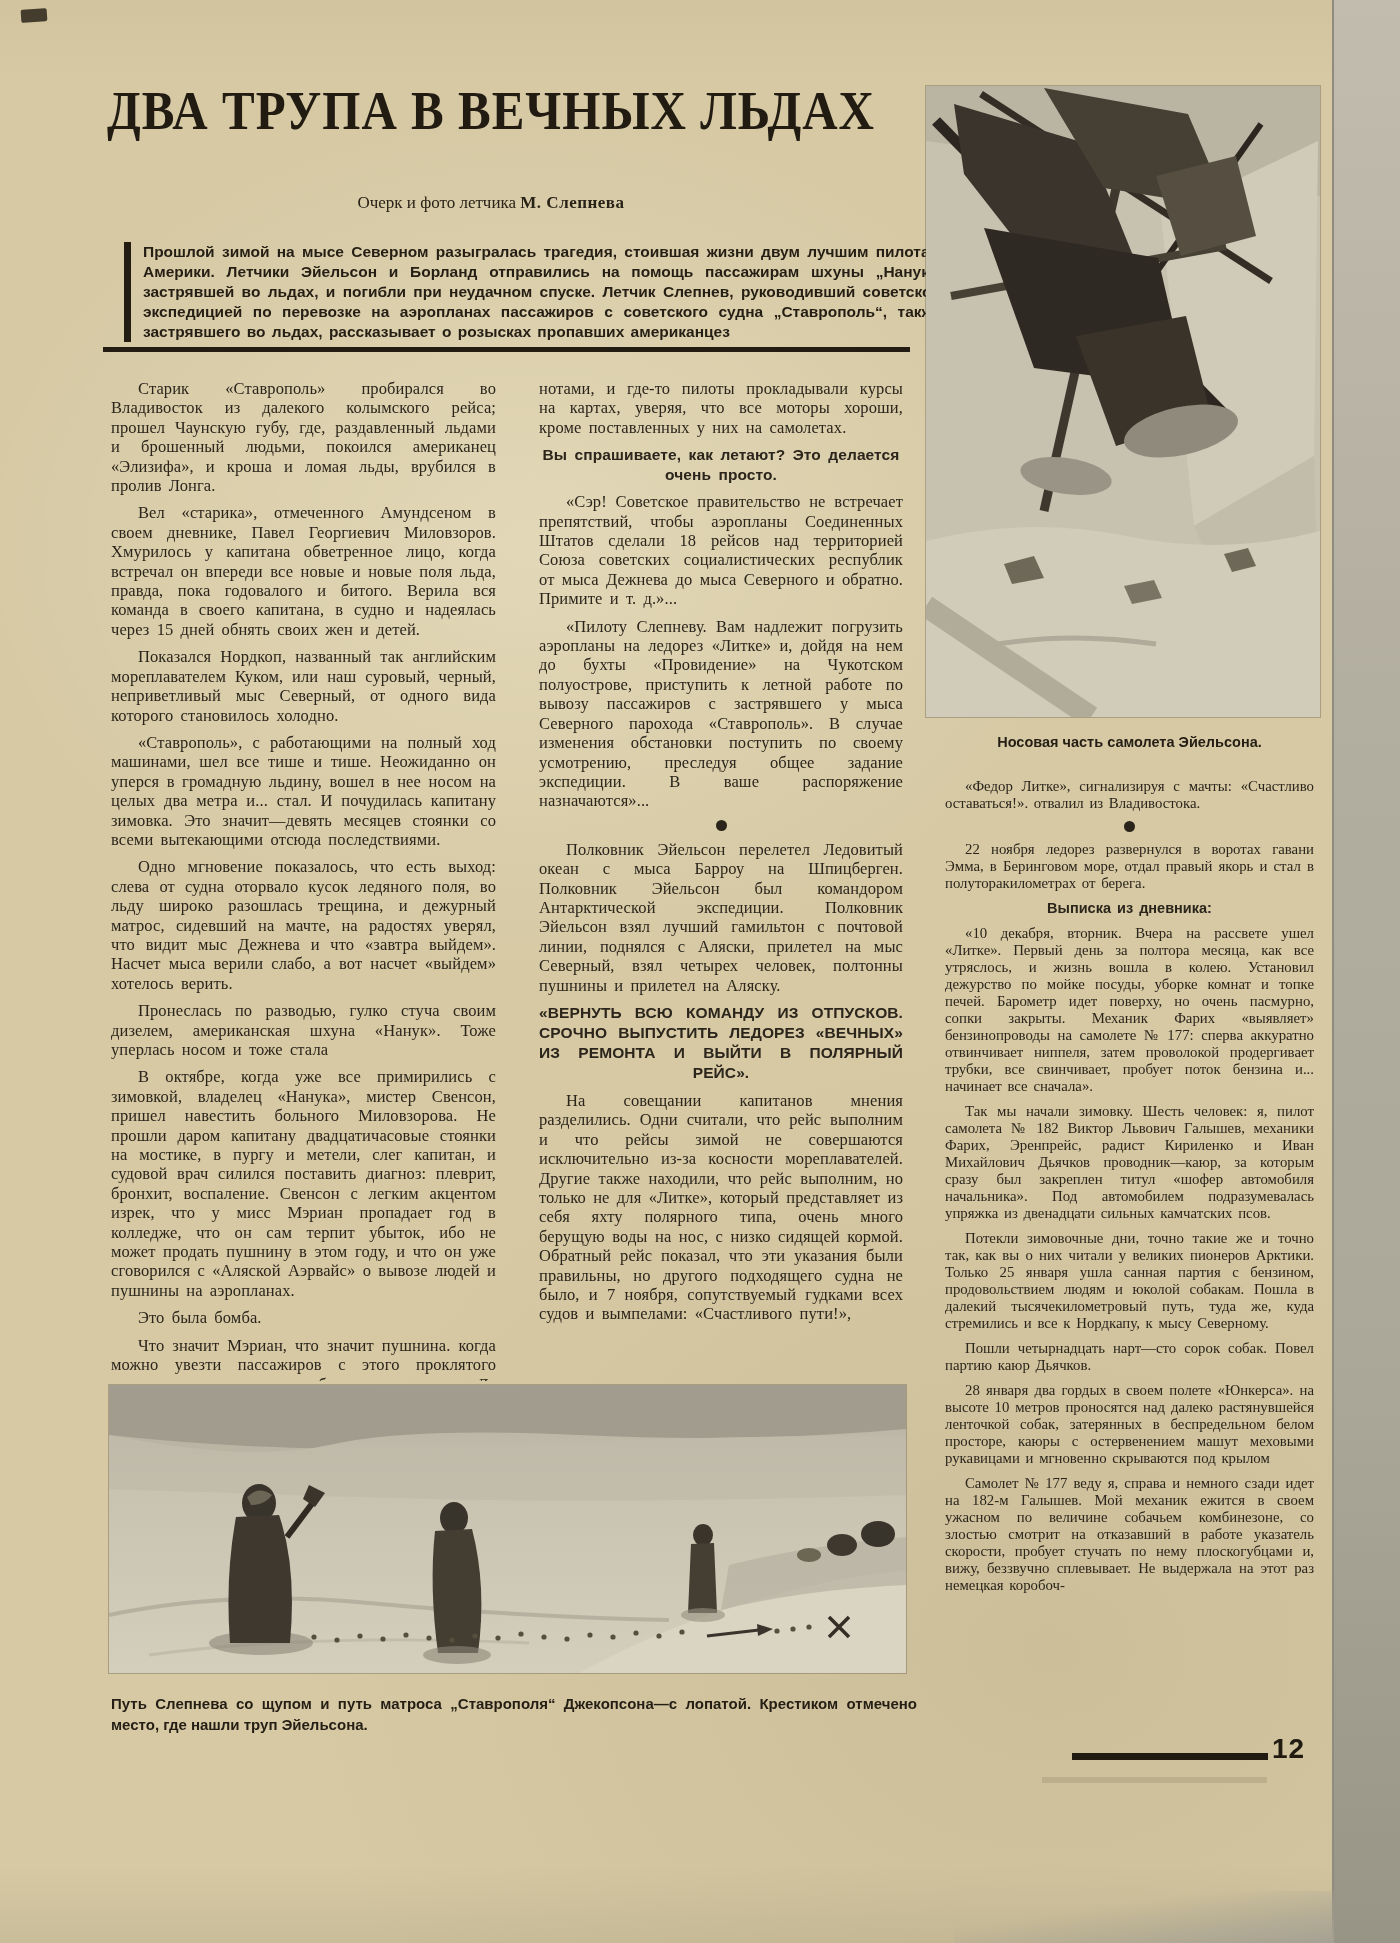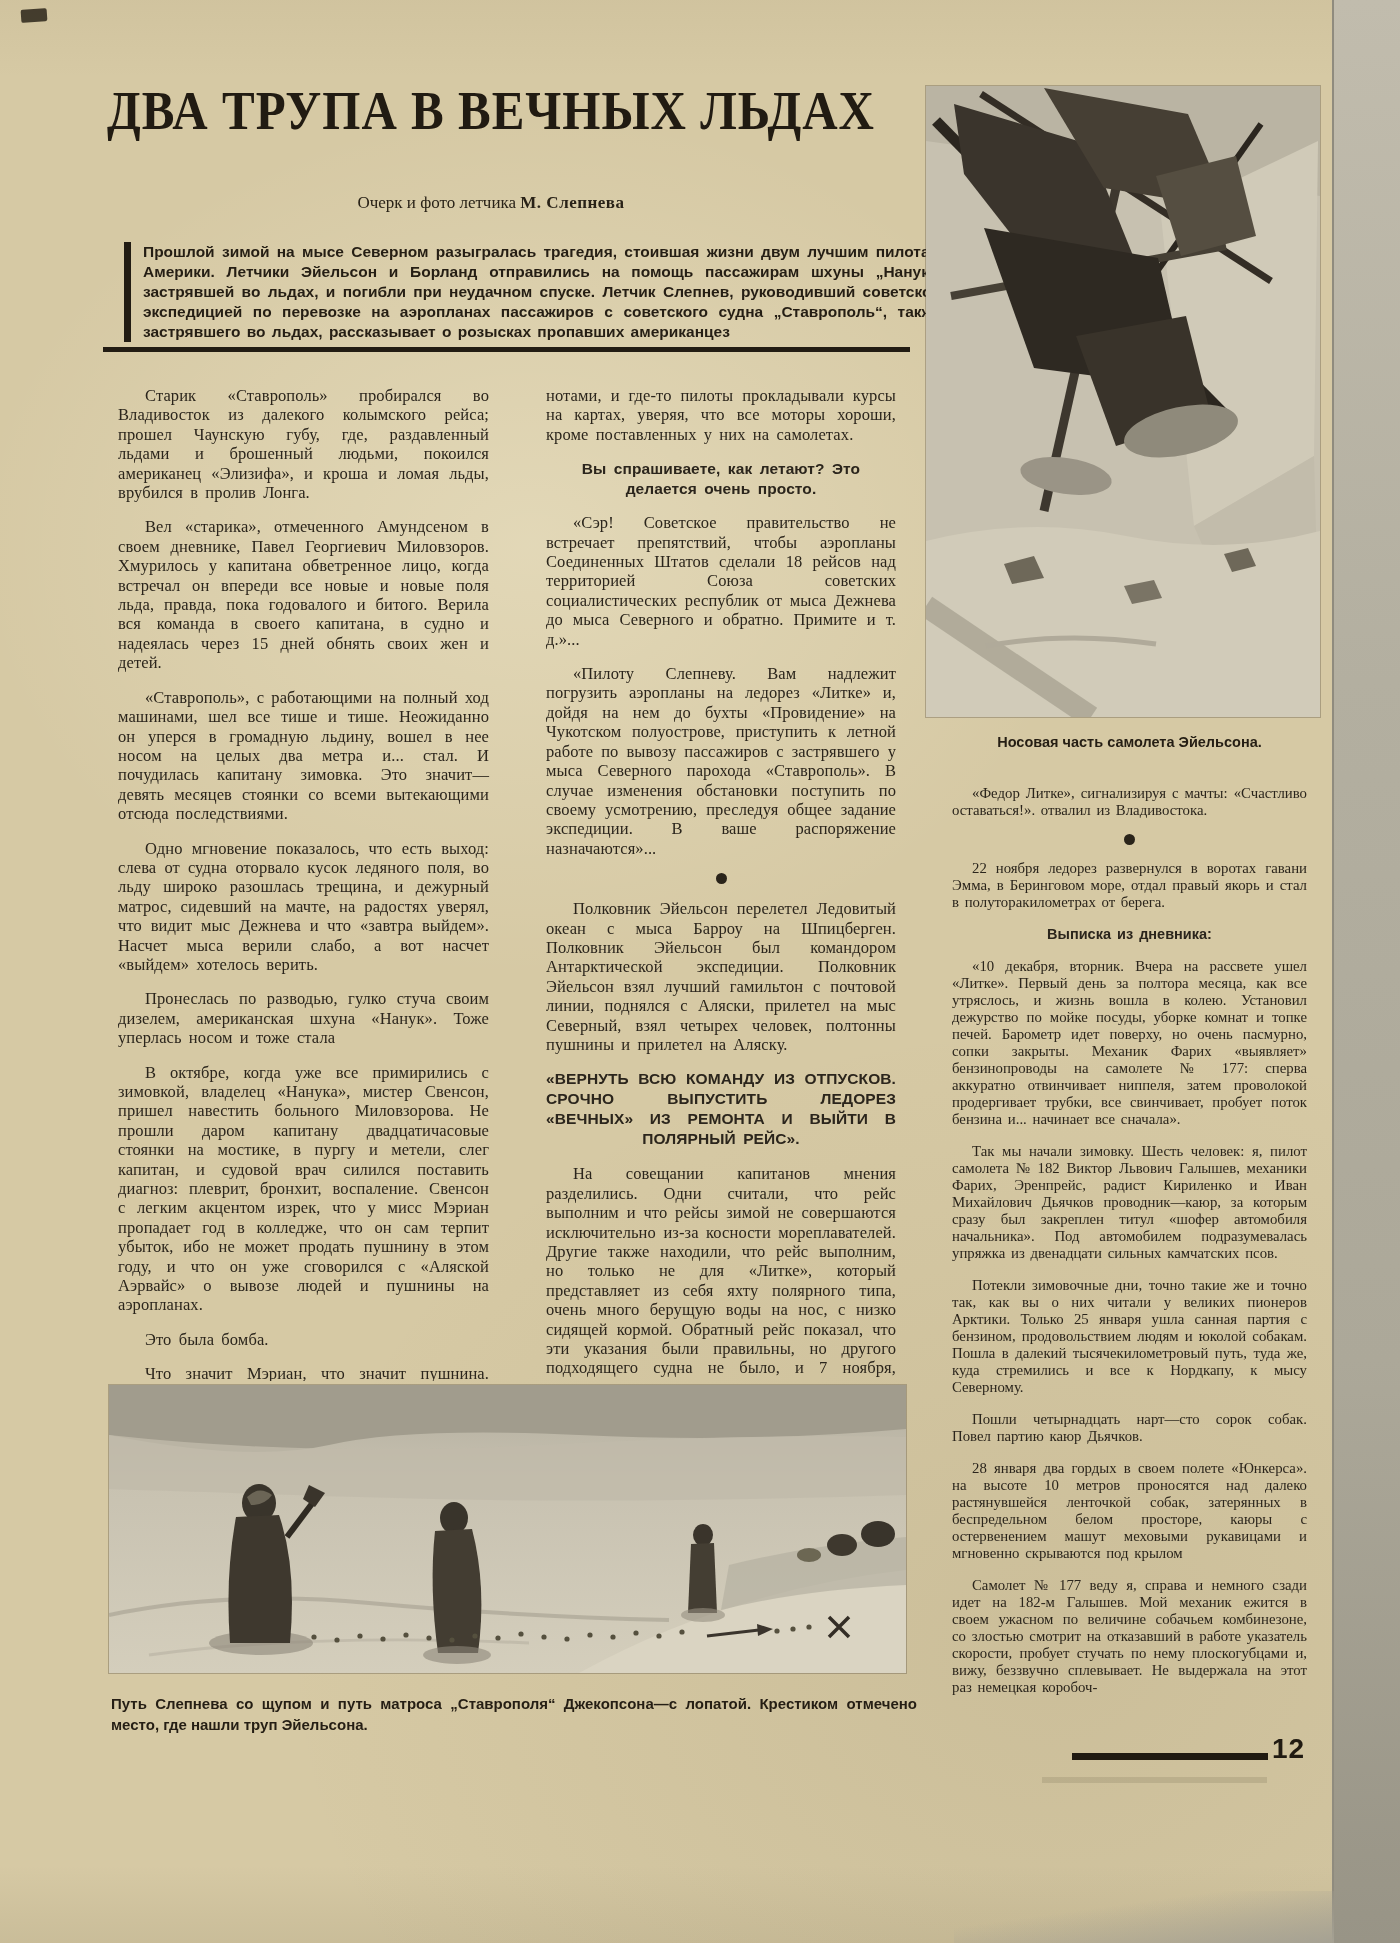--- a/index.html
+++ b/index.html
@@ -36,21 +36,21 @@
   }
   .byline b{letter-spacing:.5px;}
   .lede{
     position:absolute;left:124px;top:242px;width:798px;
     border-left:7px solid #221c13;padding-left:12px;
     font-family:"Liberation Sans",sans-serif;font-weight:bold;
     font-size:15.5px;line-height:20px;text-align:justify;word-spacing:2px;color:#251e14;
   }
   .lede-rule{position:absolute;left:103px;top:347px;width:807px;height:5px;background:#221c13;}
   .bodycol{text-align:justify;hyphens:auto;}
-  .bodycol p{margin:15px;text-indent:27px;}
+  .bodycol p{margin:8px;text-indent:27px;}
   .bodycol p.cont{text-indent:0;}
   #col1,#col2{font-size:16.5px;line-height:19.4px;word-spacing:3px;letter-spacing:.1px;}
   #col1{position:absolute;left:103px;top:371px;width:401px;height:1010px;overflow:hidden;}
   #col2{position:absolute;left:531px;top:371px;width:380px;height:1010px;overflow:hidden;}
   #col3{position:absolute;left:937px;top:770px;width:385px;height:985px;overflow:hidden;
         font-size:14.8px;line-height:17px;word-spacing:2px;}
   #col3 p{text-indent:20px;}
   .h-center{font-family:"Liberation Sans",sans-serif;font-weight:bold;text-align:center;
         text-indent:0 !important;margin:9px 0;font-size:15.5px;line-height:19.5px;}
   .h-caps{font-family:"Liberation Sans",sans-serif;font-weight:bold;text-align:justify;
@@ -82,20 +82,21 @@
   <div class="title">ДВА ТРУПА В ВЕЧНЫХ ЛЬДАХ</div>
 
   <div class="byline"><span>Очерк и фото летчика </span><b>М. Слепнева</b></div>
 
   <div class="lede">Прошлой зимой на мысе Северном разыгралась трагедия, стоившая жизни двум лучшим пилотам Америки. Летчики Эйельсон и Борланд отправились на помощь пассажирам шхуны „Нанук“, застрявшей во льдах, и погибли при неудачном спуске. Летчик Слепнев, руководивший советской экспедицией по перевозке на аэропланах пассажиров с советского судна „Ставрополь“, также застрявшего во льдах, рассказывает о розысках пропавших американцез</div>
   <div class="lede-rule"></div>
 
   <div id="col1" class="bodycol">
     <p>Старик «Ставрополь» пробирался во Владивосток из далекого колымского рейса; прошел Чаунскую губу, где, раздавленный льдами и брошенный людьми, покоился американец «Элизифа», и кроша и ломая льды, врубился в пролив Лонга.</p>
     <p>Вел «старика», отмеченного Амундсеном в своем дневнике, Павел Георгиевич Миловзоров. Хмурилось у капитана обветренное лицо, когда встречал он впереди все новые и новые поля льда, правда, пока годовалого и битого. Верила вся команда в своего капитана, в судно и надеялась через 15 дней обнять своих жен и детей.</p>
+    <p>Показался Нордкоп, названный так английским мореплавателем Куком, или наш суровый, черный, неприветливый мыс Северный, от одного вида которого становилось холодно.</p>
     <p>«Ставрополь», с работающими на полный ход машинами, шел все тише и тише. Неожиданно он уперся в громадную льдину, вошел в нее носом на целых два метра и... стал. И почудилась капитану зимовка. Это значит—девять месяцев стоянки со всеми вытекающими отсюда последствиями.</p>
     <p>Одно мгновение показалось, что есть выход: слева от судна оторвало кусок ледяного поля, во льду широко разошлась трещина, и дежурный матрос, сидевший на мачте, на радостях уверял, что видит мыс Дежнева и что «завтра выйдем». Насчет мыса верили слабо, а вот насчет «выйдем» хотелось верить.</p>
     <p>Пронеслась по разводью, гулко стуча своим дизелем, американская шхуна «Нанук». Тоже уперлась носом и тоже стала</p>
     <p>В октябре, когда уже все примирились с зимовкой, владелец «Нанука», мистер Свенсон, пришел навестить больного Миловзорова. Не прошли даром капитану двадцатичасовые стоянки на мостике, в пургу и метели, слег капитан, и судовой врач силился поставить диагноз: плеврит, бронхит, воспаление. Свенсон с легким акцентом изрек, что у мисс Мэриан пропадает год в колледже, что он сам терпит убыток, ибо не может продать пушнину в этом году, и что он уже сговорился с «Аляской Аэрвайс» о вывозе людей и пушнины на аэропланах.</p>
     <p>Это была бомба.</p>
     <p>Что значит Мэриан, что значит пушнина. когда можно увезти пассажиров с этого проклятого места, можно через месяц быть дома, можно... Да мало ли что можно сделать, когда для этого есть соответствующие средства.</p>
     <p>Пищали «марконики» на обоих судах, где-то совещались комиссии, обменивались</p>
   </div>
 
   <div id="col2" class="bodycol">

